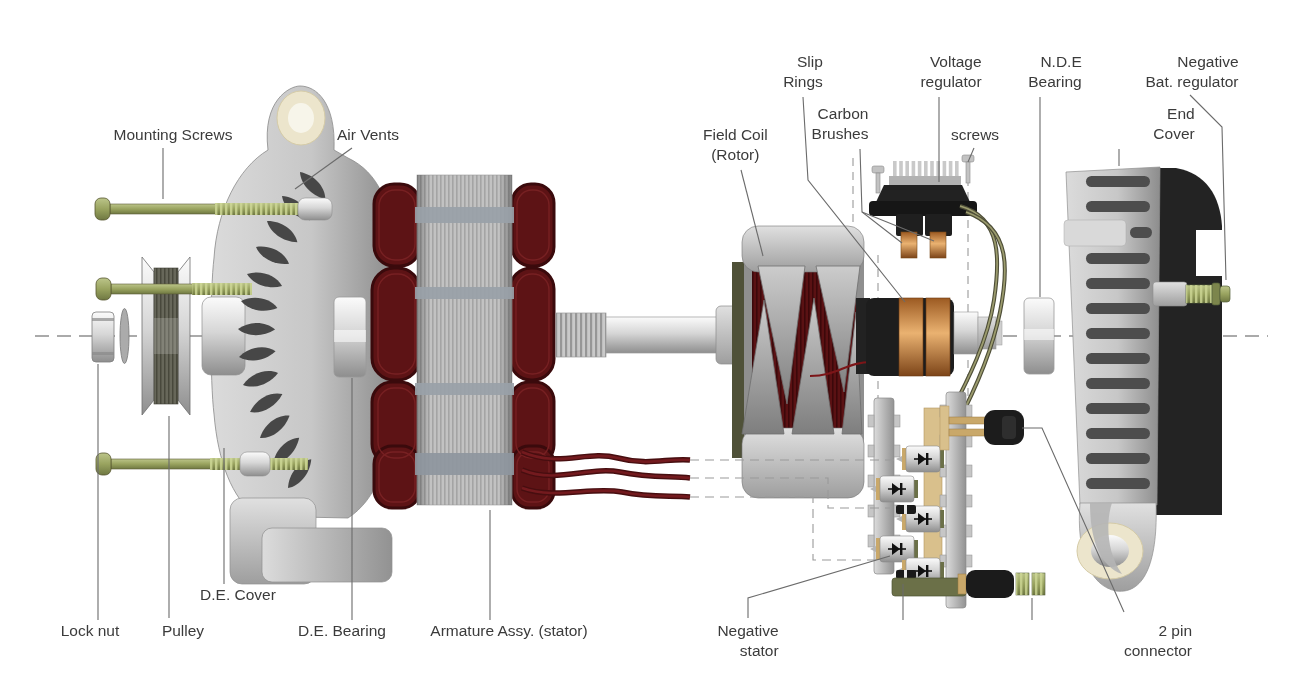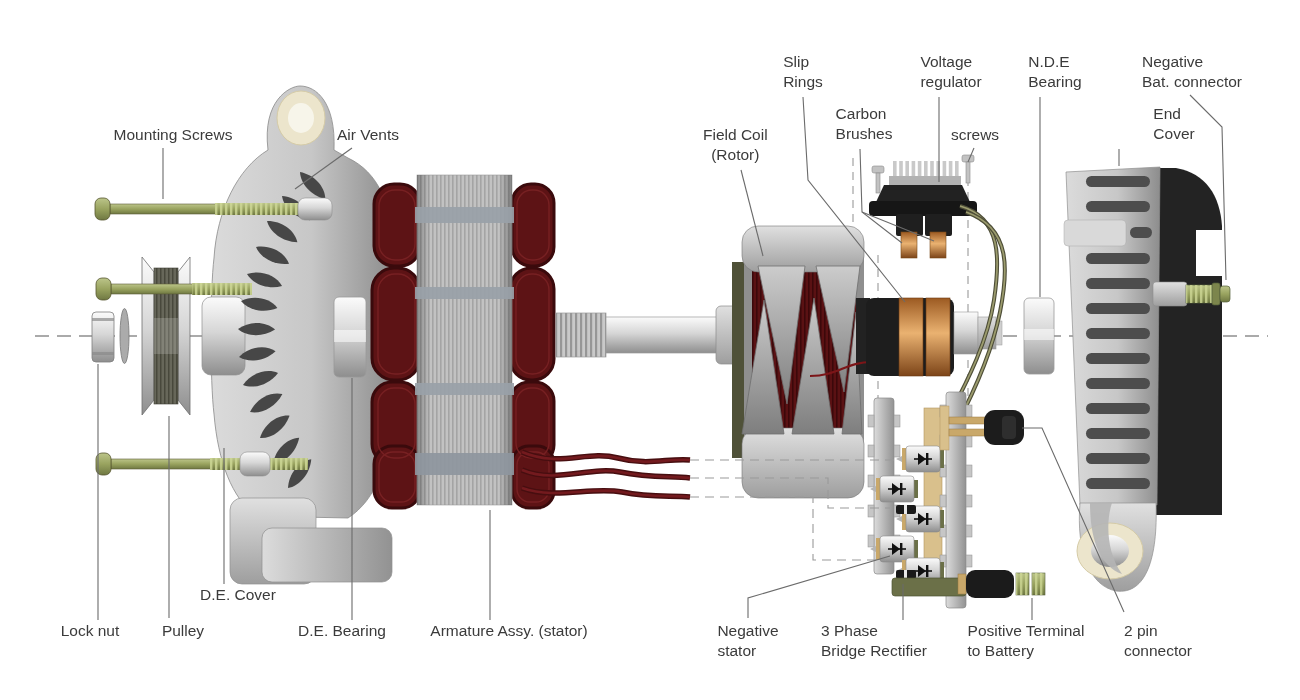--- a/index.html
+++ b/index.html
@@ -3,21 +3,21 @@
 <meta charset="utf-8">
 <style>
   html,body{margin:0;padding:0;background:#ffffff;}
   .canvas{
     position:relative;width:1300px;height:700px;background:#ffffff;overflow:hidden;
     font-family:"Liberation Sans", sans-serif;
   }
   svg{position:absolute;left:0;top:0;}
   .lbl{
     position:absolute;color:#3b3b3b;font-size:15.5px;line-height:20px;
-    text-align:left;white-space:nowrap;transform:translateX(-50%);
+    text-align:right;white-space:nowrap;transform:translateX(-50%);
   }
   .lbl.left{transform:none;text-align:center;}
   .lbl span{display:block;}
 </style>
 </head>
 <body>
 
 <div class="canvas">
 
 <svg width="1300" height="700" viewBox="0 0 1300 700">
@@ -468,42 +468,42 @@
       <span>Air Vents</span>
     </div>
 <div class="lbl left" style="left:703px;top:125px">
   <span>Field Coil</span>
       <span>(Rotor)</span>
     </div>
 <div class="lbl" style="left:803px;top:52px">
   <span>Slip</span>
       <span>Rings</span>
     </div>
-<div class="lbl" style="left:864px;top:104px">
+<div class="lbl" style="left:840px;top:104px">
   <span>Carbon</span>
       <span>Brushes</span>
     </div>
 <div class="lbl" style="left:951px;top:52px">
   <span>Voltage</span>
       <span>regulator</span>
     </div>
 <div class="lbl" style="left:975px;top:125px">
       <span>screws</span>
     </div>
 <div class="lbl" style="left:1055px;top:52px">
   <span>N.D.E</span>
       <span>Bearing</span>
     </div>
 <div class="lbl" style="left:1174px;top:104px">
   <span>End</span>
       <span>Cover</span>
     </div>
 <div class="lbl" style="left:1192px;top:52px">
   <span>Negative</span>
-      <span>Bat. connector</span>
+      <span>Bat. regulator</span>
     </div>
 
 <div class="lbl" style="left:90px;top:621px">
       <span>Lock nut</span>
     </div>
 <div class="lbl" style="left:183px;top:621px">
       <span>Pulley</span>
     </div>
 <div class="lbl" style="left:238px;top:585px">
       <span>D.E. Cover</span>
@@ -511,26 +511,18 @@
 <div class="lbl" style="left:342px;top:621px">
       <span>D.E. Bearing</span>
     </div>
 <div class="lbl" style="left:509px;top:621px">
       <span>Armature Assy. (stator)</span>
     </div>
 <div class="lbl" style="left:748px;top:621px">
   <span>Negative</span>
       <span>stator</span>
     </div>
-<div class="lbl" style="left:874px;top:621px">
-  <span>3 Phase</span>
-      <span>Bridge Rectifier</span>
-    </div>
-<div class="lbl" style="left:1026px;top:621px">
-  <span>Positive Terminal</span>
-      <span>to Battery</span>
-    </div>
 <div class="lbl" style="left:1158px;top:621px">
   <span>2 pin</span>
       <span>connector</span>
     </div>
 
 </div>
 
 </body></html>

